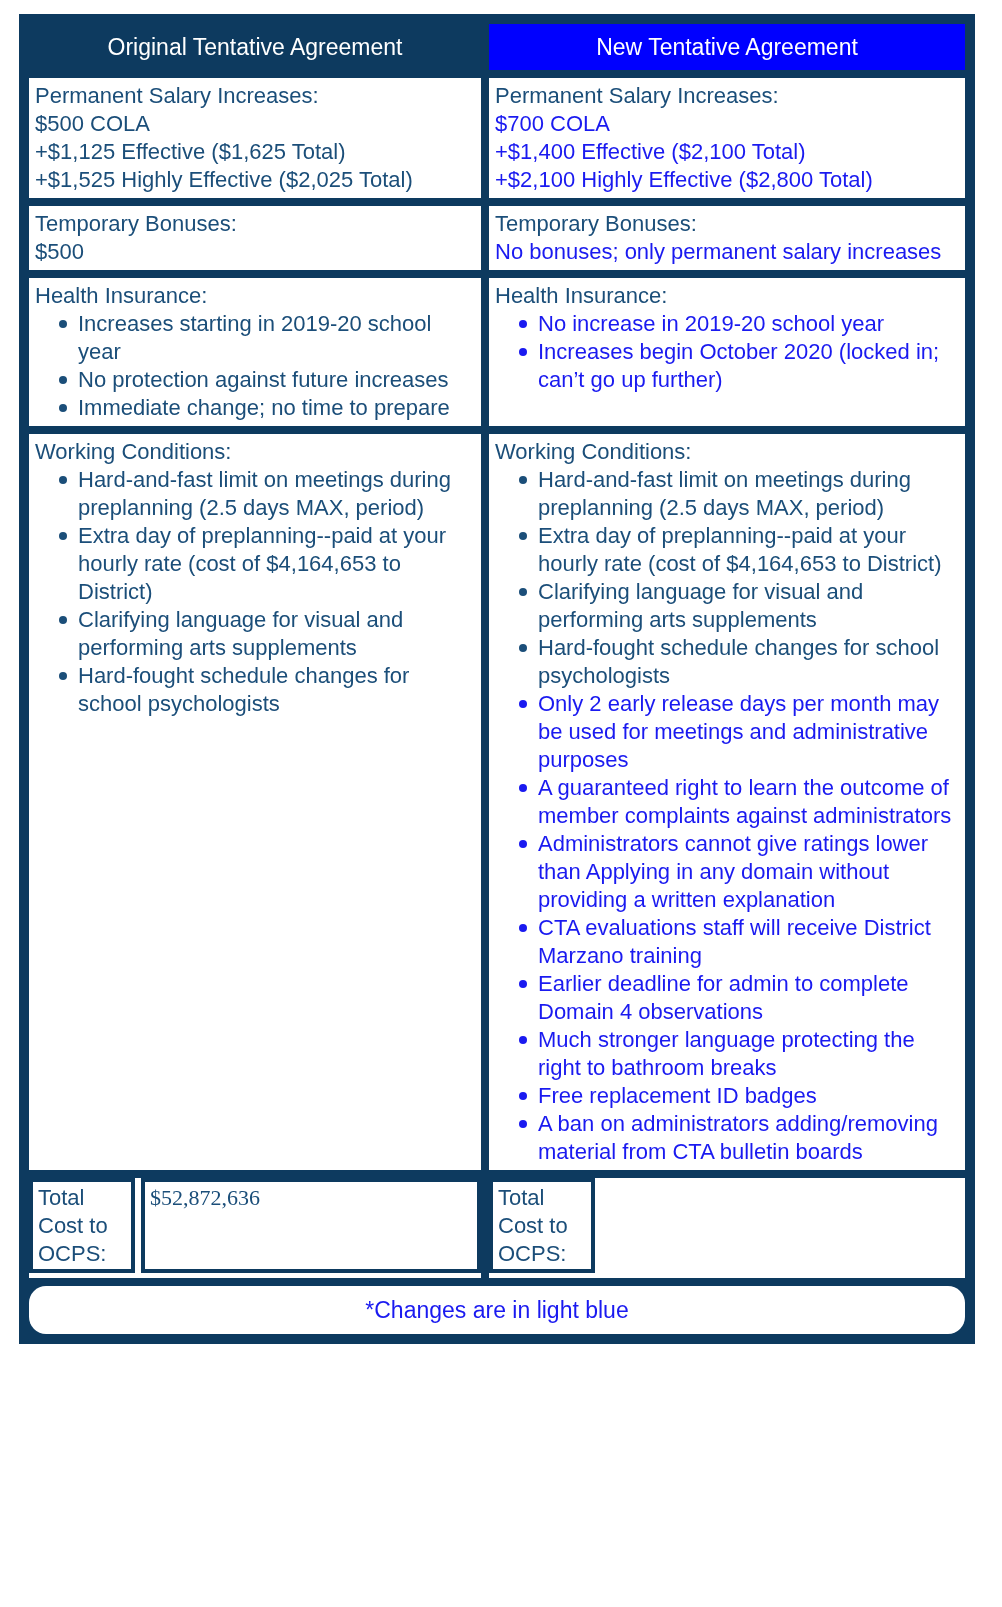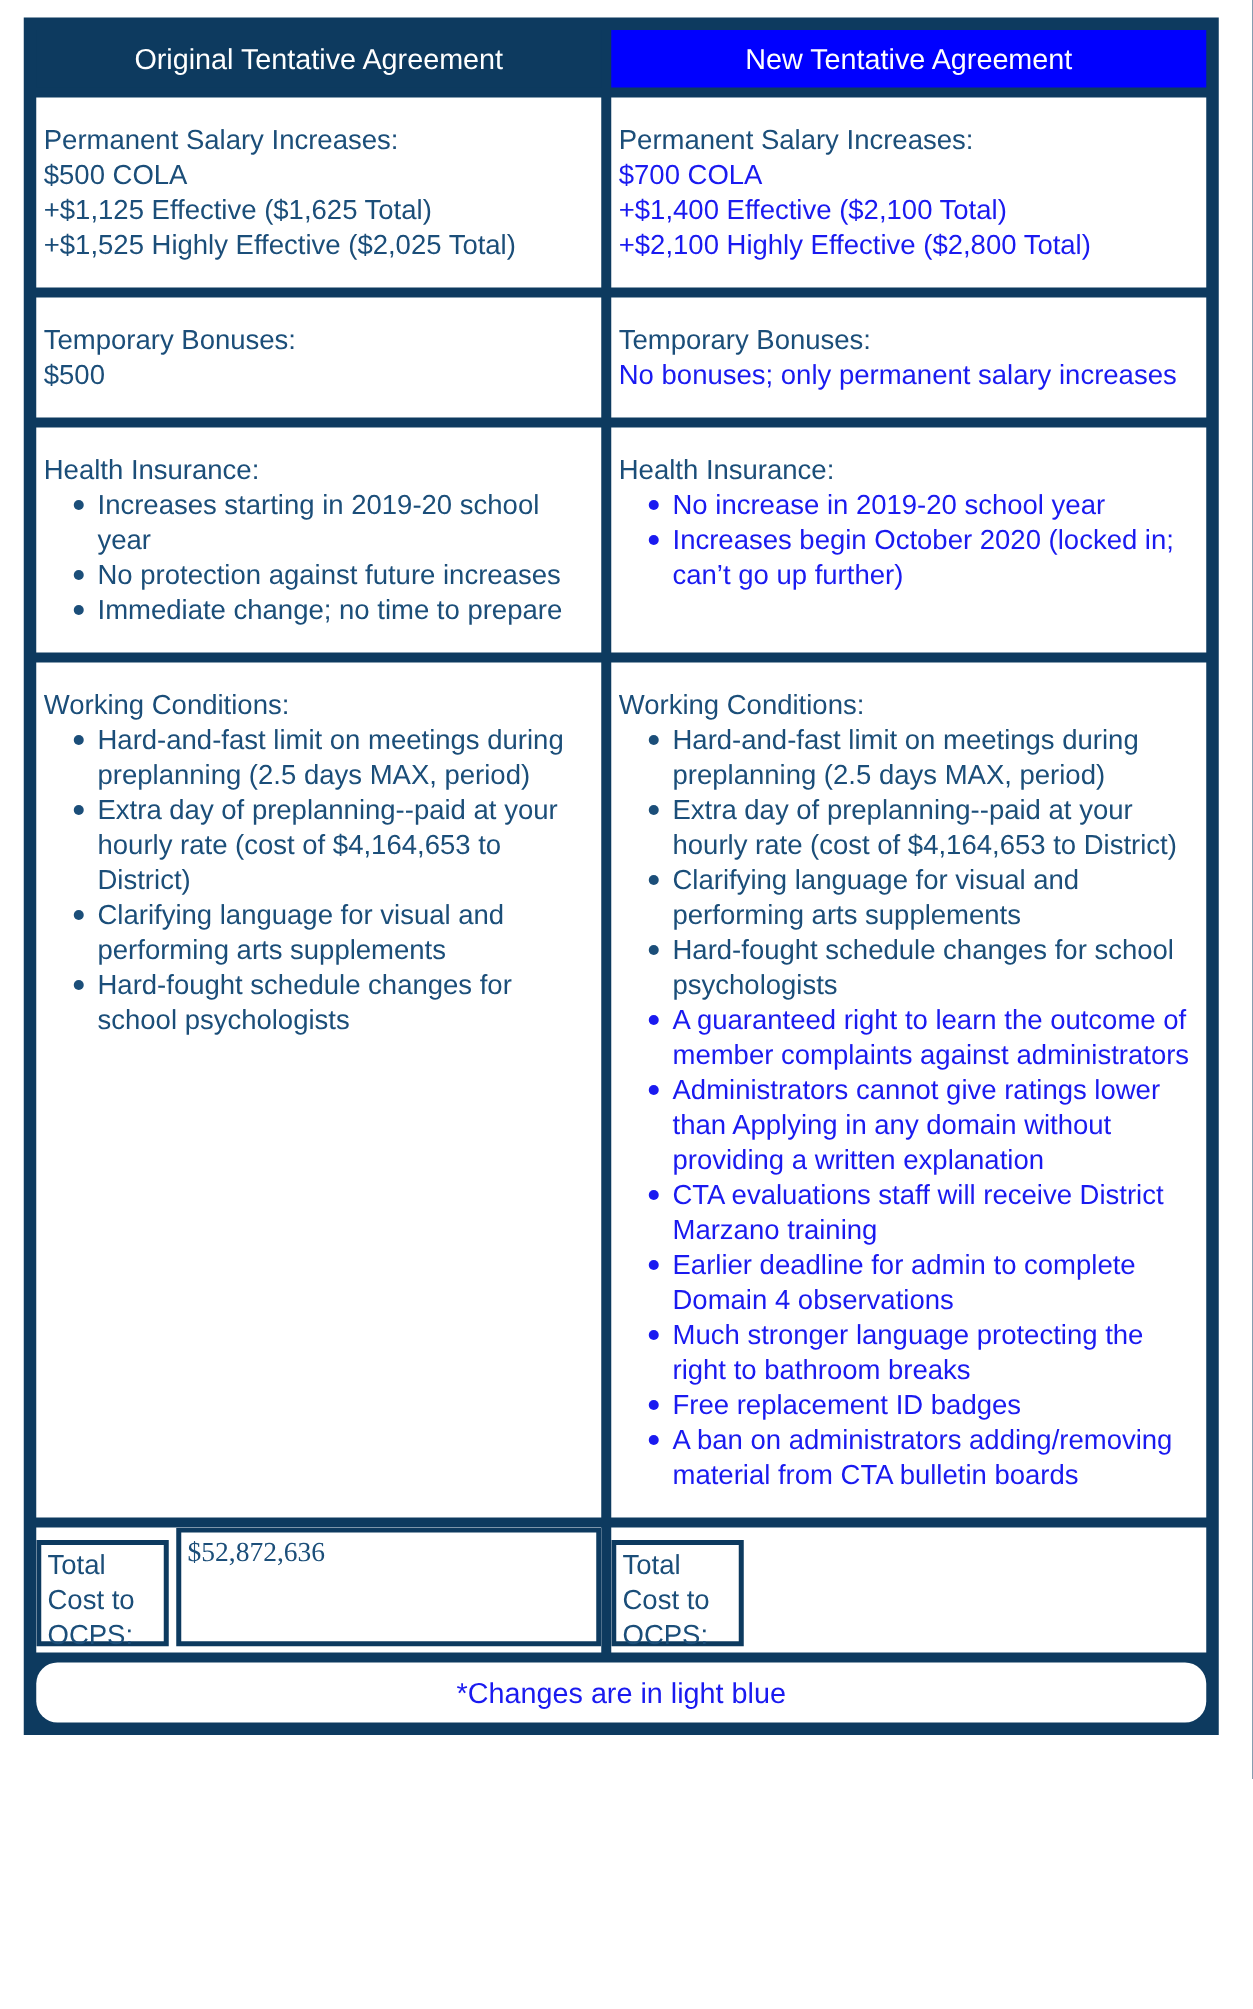--- a/index.html
+++ b/index.html
@@ -22,21 +22,21 @@
     grid-template-columns:452px 1fr;
     grid-template-rows:46px auto auto auto auto 100px 48px;
     gap:8px;
     padding:10px;
   }
   .cell{
     background:var(--cell-bg);
     color:var(--text-navy);
     font-size:22px;
     line-height:28px;
-    padding:20px 6px;
+    padding:4px 6px;
     overflow:hidden;
   }
   .hdr{
     display:flex; align-items:center; justify-content:center;
     color:var(--header-text);
     font-size:23px;
     padding:0;
   }
   .hdr-left{background:var(--navy);}
   .hdr-right{background:var(--header-right-bg);}
@@ -64,21 +64,21 @@
     background:var(--cell-bg);
     align-items:stretch;
   }
   .total-box{
     border:4px solid var(--navy);
     background:var(--cell-bg);
     padding:2px 5px;
     font-size:22px;
     line-height:28px;
   }
-  .total-label{width:106px; flex:0 0 auto; color:var(--text-navy);margin-top:10px;}
+  .total-label{width:106px; flex:0 0 auto; color:var(--text-navy);}
   .total-value{flex:1 1 auto;}
   .total-value.navy{color:var(--text-navy);font-family:Liberation Serif, serif;}
   .total-value.blue{color:var(--change-blue);}
   .footer-cell{
     grid-column:1 / -1;
     display:flex; align-items:center; justify-content:center;
     color:var(--change-blue);
     font-size:23px;
     border-radius:17px;
   }
@@ -144,20 +144,21 @@
   </div>
   <div class="cell">
     <div class="cell-title">Working Conditions:</div>
     <ul class="bullets">
       <li>Hard-and-fast limit on meetings during preplanning (2.5 days MAX, period)</li>
       <li>Extra day of preplanning--paid at your hourly rate (cost of $4,164,653 to District)</li>
       <li>Clarifying language for visual and performing arts supplements</li>
       <li>Hard-fought schedule changes for school psychologists</li>
     </ul>
     <ul class="bullets changed">
+      <li>Only 2 early release days per month may be used for meetings and administrative purposes</li>
       <li>A guaranteed right to learn the outcome of member complaints against administrators</li>
       <li>Administrators cannot give ratings lower than Applying in any domain without providing a written explanation</li>
       <li>CTA evaluations staff will receive District Marzano training</li>
       <li>Earlier deadline for admin to complete Domain 4 observations</li>
       <li>Much stronger language protecting the right to bathroom breaks</li>
       <li>Free replacement ID badges</li>
       <li>A ban on administrators adding/removing material from CTA bulletin boards</li>
     </ul>
   </div>
 

